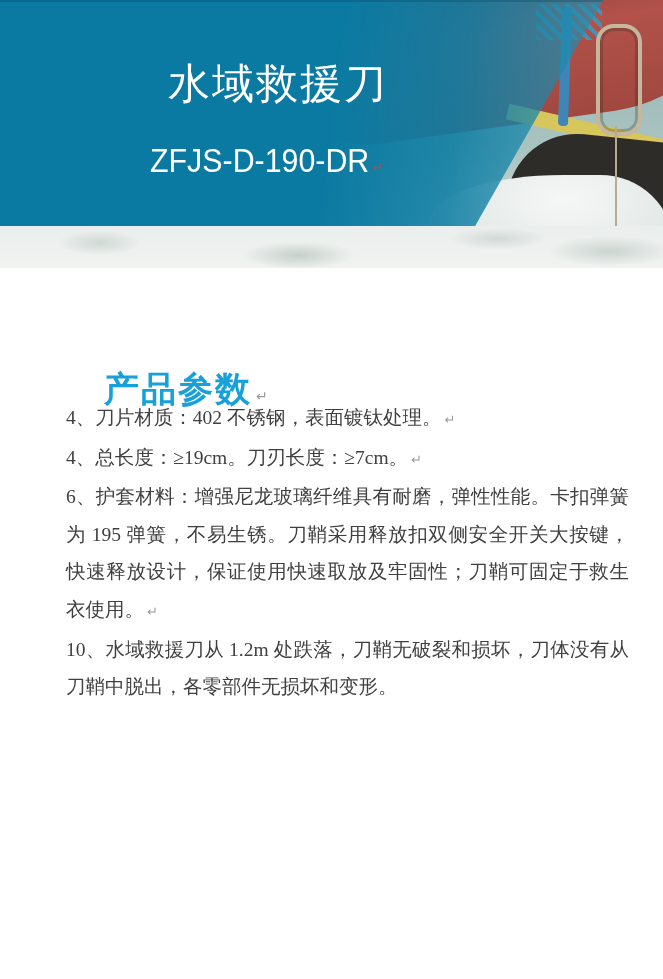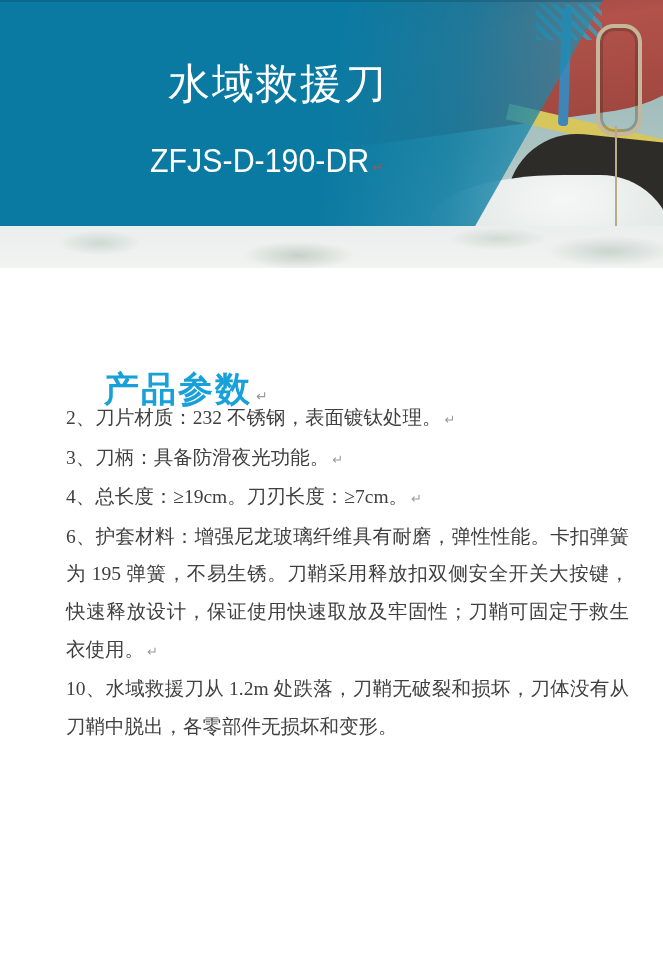--- a/index.html
+++ b/index.html
@@ -69,21 +69,20 @@
     </div>
     <div class="teal-overlay"></div>
     <div class="whitewater-strip"></div>
     <div class="product-title">水域救援刀</div>
     <div class="product-model"><span>ZFJS-D-190-DR</span><span class="model-mark">↵</span></div>
   </div>
 
   <div class="section-heading"><span>产品参数</span><span class="heading-mark">↵</span></div>
 
   <div class="spec-list">
-    <p class="spec-item"><span>2、刀片材质：232 不锈钢，表面镀钛处理。</span><span class="pmark">↵</span></p>
-    <p class="spec-item"><span>3、刀柄：具备防滑夜光功能。</span><span class="pmark">↵</span></p>
+    <p class="spec-item"><span>4、刀片材质：402 不锈钢，表面镀钛处理。</span><span class="pmark">↵</span></p>
     <p class="spec-item"><span>4、总长度：≥19cm。刀刃长度：≥7cm。</span><span class="pmark">↵</span></p>
     <p class="spec-item"><span>6、护套材料：增强尼龙玻璃纤维具有耐磨，弹性性能。卡扣弹簧为 195 弹簧，不易生锈。刀鞘采用释放扣双侧安全开关大按键，快速释放设计，保证使用快速取放及牢固性；刀鞘可固定于救生衣使用。</span><span class="pmark">↵</span></p>
     <p class="spec-item"><span>10、水域救援刀从 1.2m 处跌落，刀鞘无破裂和损坏，刀体没有从刀鞘中脱出，各零部件无损坏和变形。</span></p>
 
   </div>
 
 </div>
 
 </body></html>

